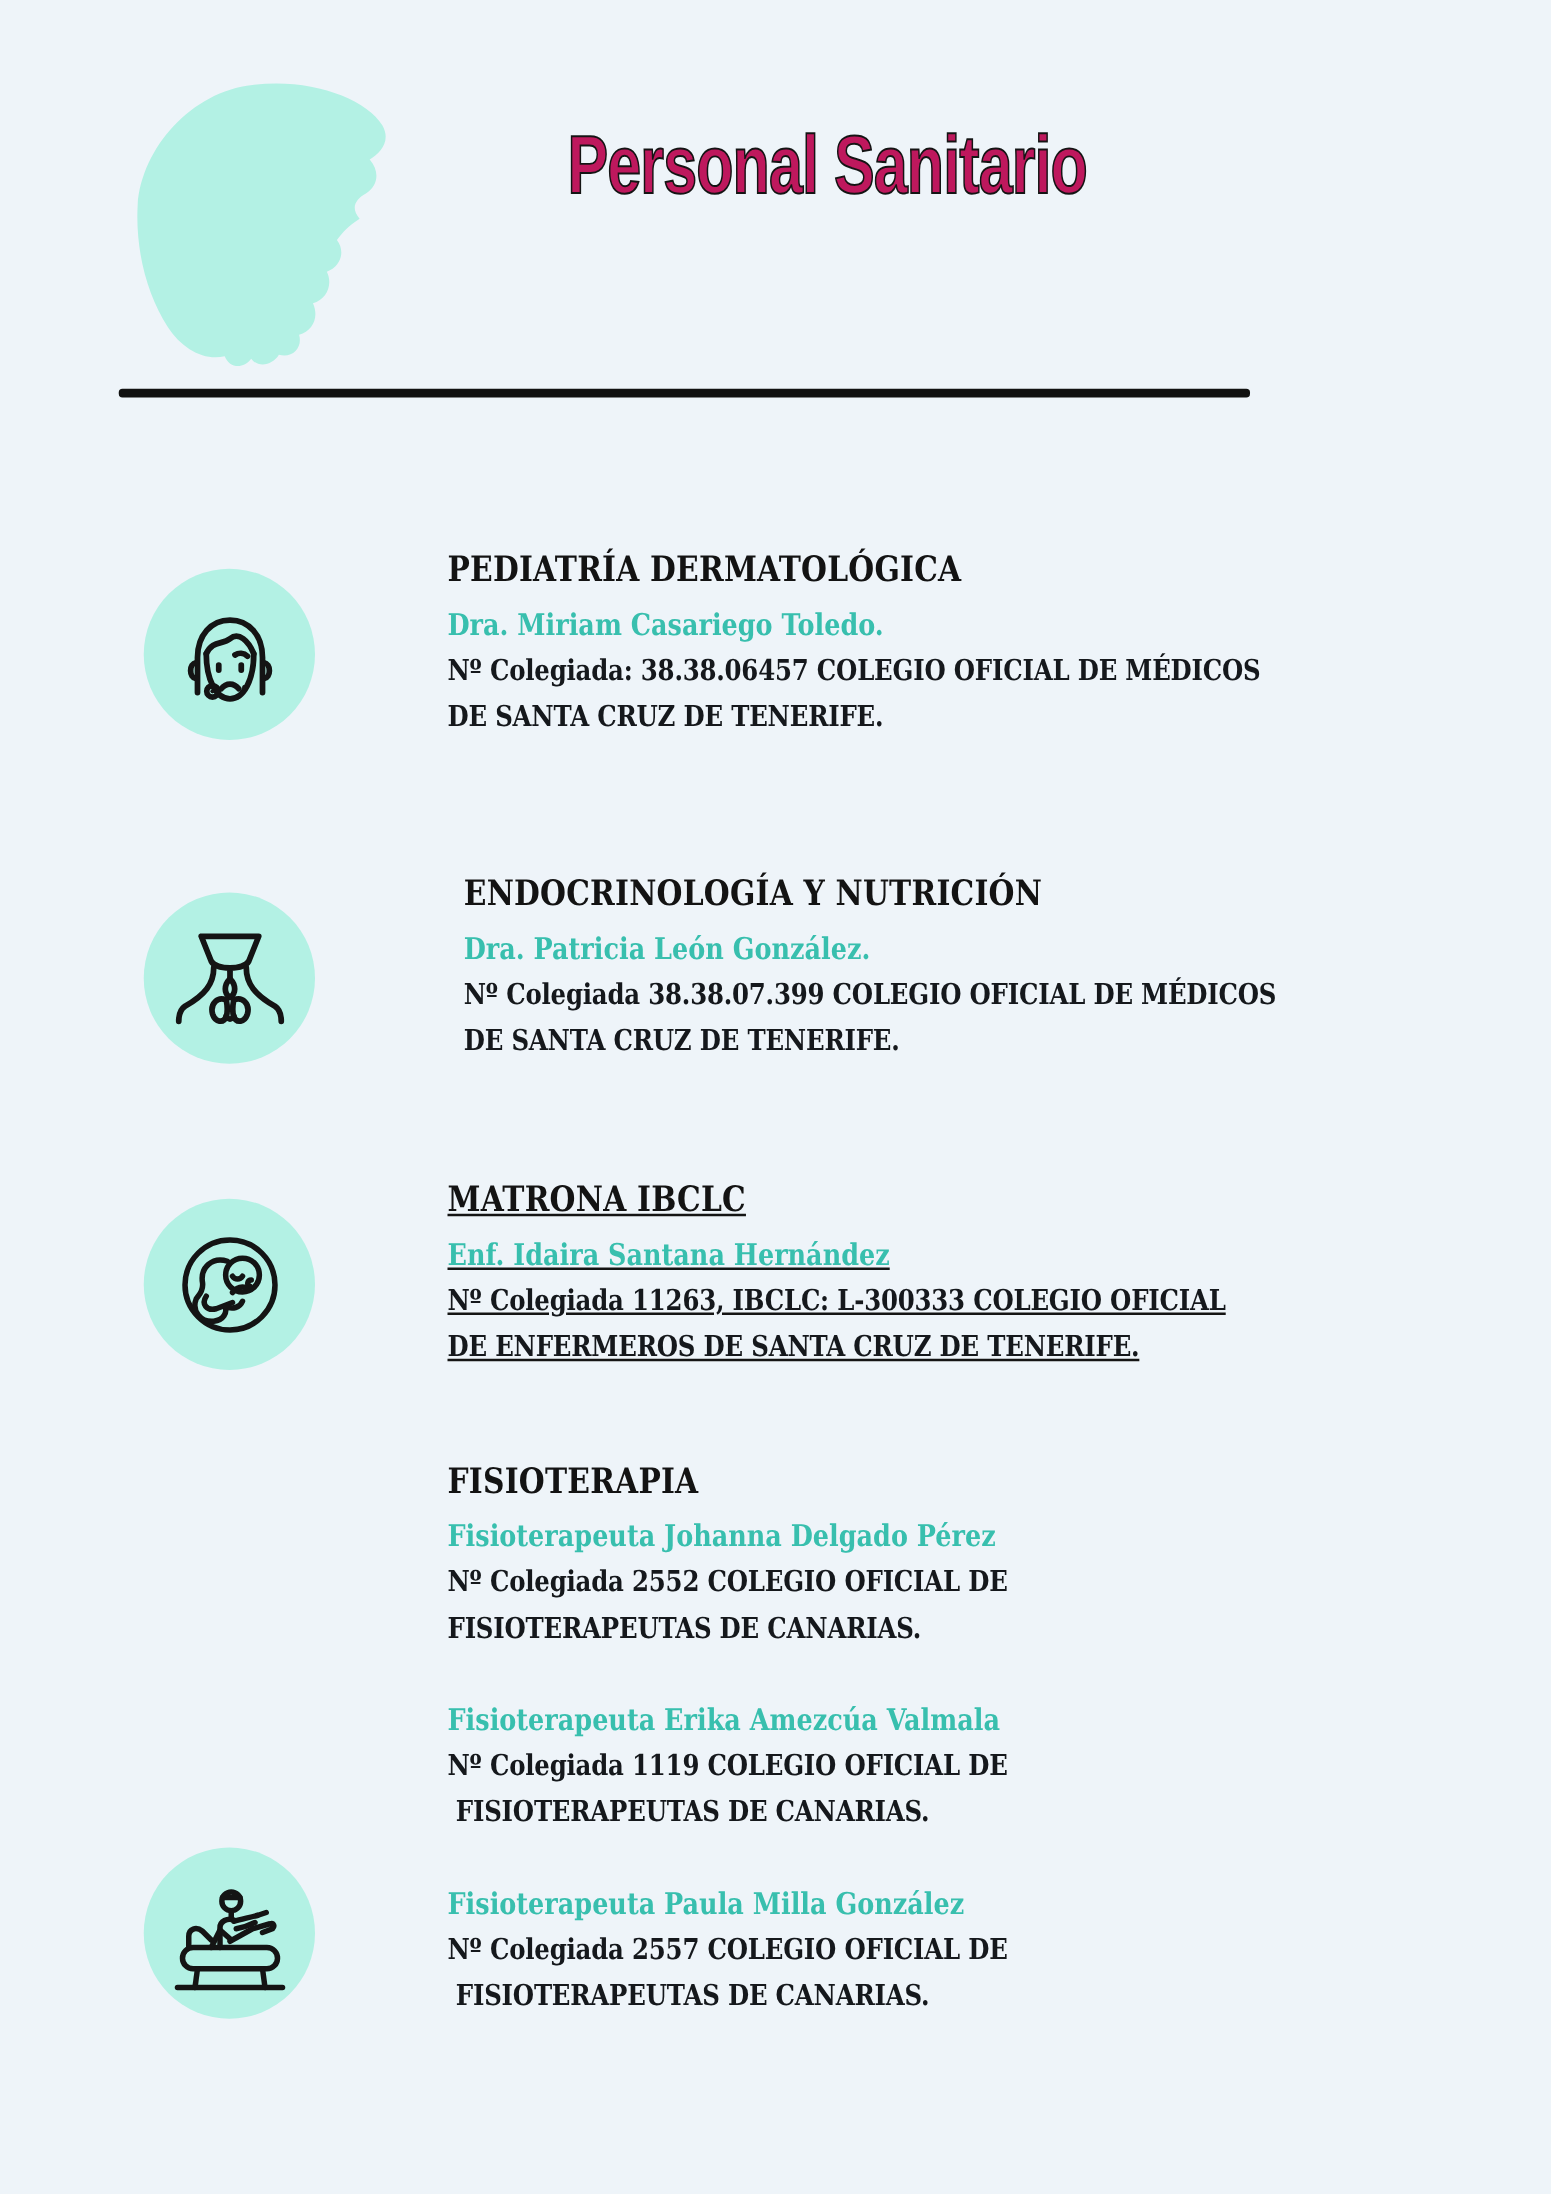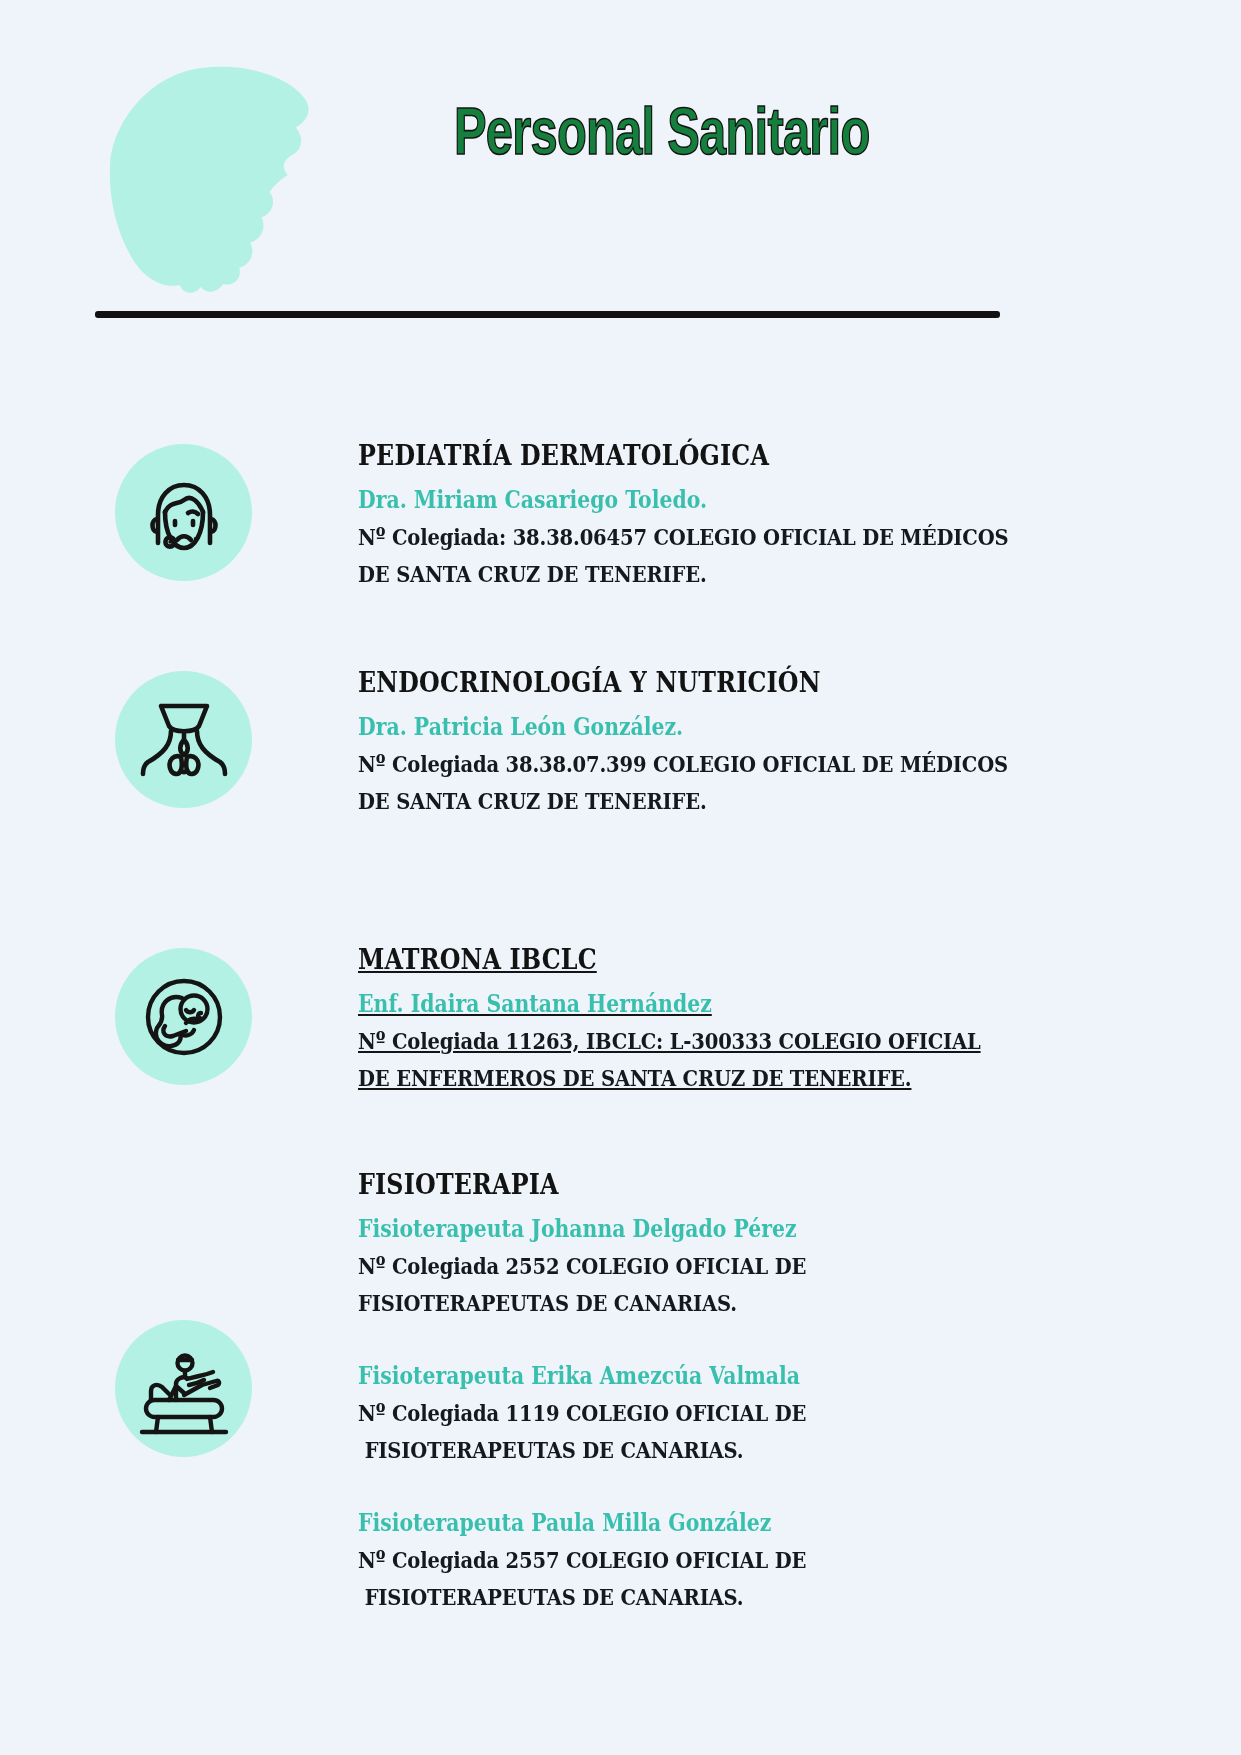--- a/index.html
+++ b/index.html
@@ -13,36 +13,36 @@
     color:#141414;
   }
   
   .blob{position:absolute;left:105px;top:66px;width:207px;height:230px;}
   
   .title{
     position:absolute;left:110px;right:28px;top:84px;
     text-align:center;
     font-family:"Liberation Sans", sans-serif;
     font-weight:700;
-    color:#15803d;
+    color:#be185d;
   }
   .title-line{
     display:block;font-size:66px;line-height:95px;letter-spacing:-1px;
     -webkit-text-stroke:1.6px #141414;
     white-space:nowrap;
   }
   .title-line > span{display:inline-block;transform:scaleX(0.74);transform-origin:50% 50%;}
   .divider{
     position:absolute;left:95px;top:311px;width:905px;height:7px;
     background:#111;border-radius:3px;
   }
   
-  .row{position:absolute;left:115px;right:50px;display:flex;align-items:center;}
+  .row{position:absolute;left:115px;right:50px;display:flex;align-items:flex-end;}
   .row.r1{top:433px;}
-  .row.r2{top:660px;}
+  .row.r2{top:692px;gap:13px;}
   .row.r3{top:937px;text-decoration:underline;}
   .row.r4{top:1162px;}
   .icon-circle{
     flex:0 0 auto;
     width:137px;height:137px;border-radius:50%;
     background:#b3f1e4;
     display:flex;align-items:center;justify-content:center;
   }
   .icon-circle svg{width:100px;height:100px;display:block;}
   .texts{

